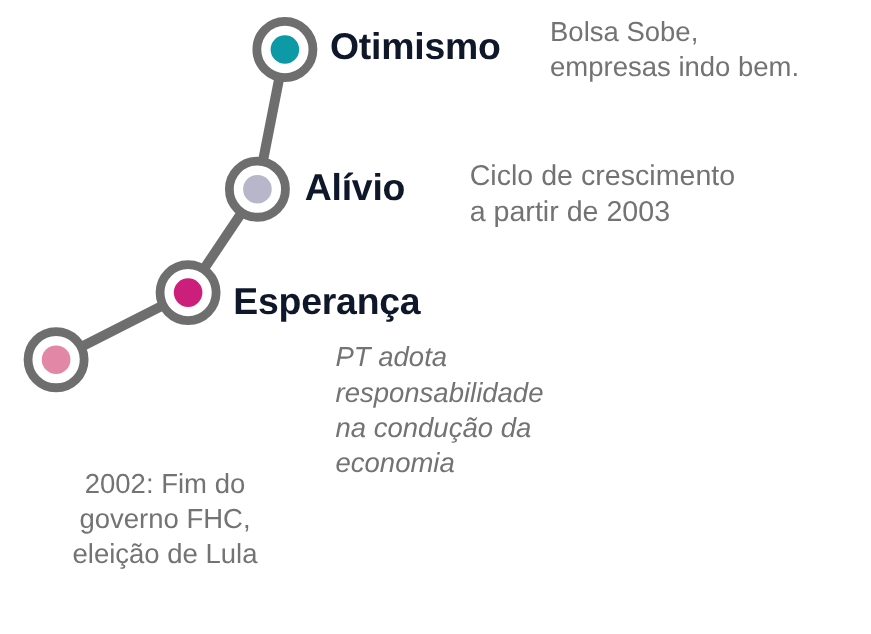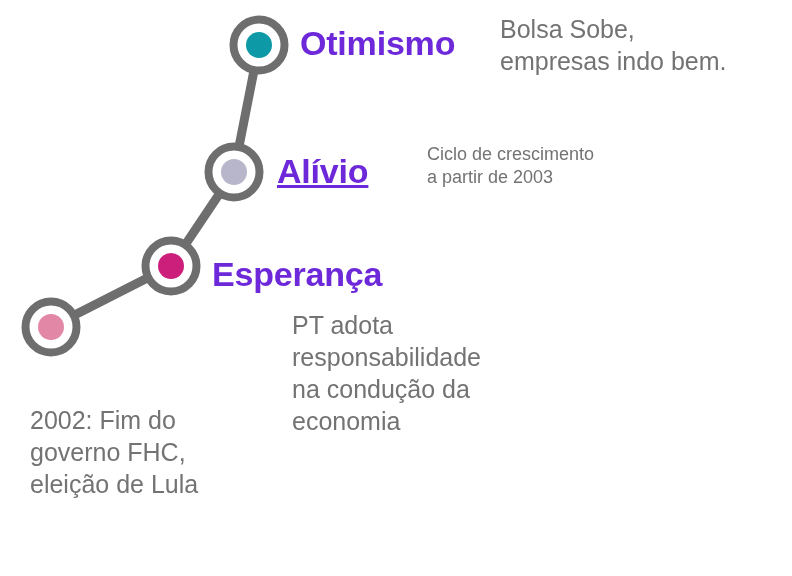--- a/index.html
+++ b/index.html
@@ -28,42 +28,42 @@
     pointer-events: none;
   }
   .node-hit {
     position: absolute;
     border-radius: 50%;
     background: transparent;
   }
   .stage-title {
     position: absolute;
     font-weight: bold;
-    color: #6d28d9;
+    color: #0f172a;
     white-space: nowrap;
     line-height: 1.0;
     letter-spacing: -0.2px;
   }
   .stage-desc {
     position: absolute;
     color: #737373;
     font-weight: normal;
     line-height: 1.28;
     white-space: pre-line;
   }
   
   .t-otimismo { left: 300px; top: 26px;  font-size: 34px; }
-  .t-alivio   { left: 277px; top: 154px; font-size: 34px; text-decoration: underline; }
+  .t-alivio   { left: 277px; top: 154px; font-size: 34px; }
   .t-esperanca{ left: 212px; top: 257px; font-size: 34px; text-align: right; }
   .t-depressao{ left: 32px;  top: 370px; font-size: 34px; }
 
   .d-otimismo { left: 500px; top: 13px;  font-size: 25px; width: 300px; }
-  .d-alivio   { left: 427px; top: 143px; font-size: 18px; width: 330px; }
-  .d-esperanca{ left: 292px; top: 309px; font-size: 25px; width: 270px; }
-  .d-depressao{ left: 30px;  top: 404px; font-size: 25px; width: 240px; }
+  .d-alivio   { left: 427px; top: 143px; font-size: 26px; width: 330px; }
+  .d-esperanca{ left: 305px; top: 309px; font-size: 25px; width: 270px; font-style: italic; }
+  .d-depressao{ left: 30px;  top: 424px; font-size: 25px; width: 240px; text-align: center; }
 </style>
 </head>
 <body>
 
 <div id="stage">
 
   <svg id="timeline-svg" viewBox="0 0 792 576" aria-hidden="true">
 
     <polyline points="51,327 171,266 234,172 259,45" fill="none" stroke="#6e6e6e" stroke-width="9" stroke-linecap="round" stroke-linejoin="round"></polyline>
 

